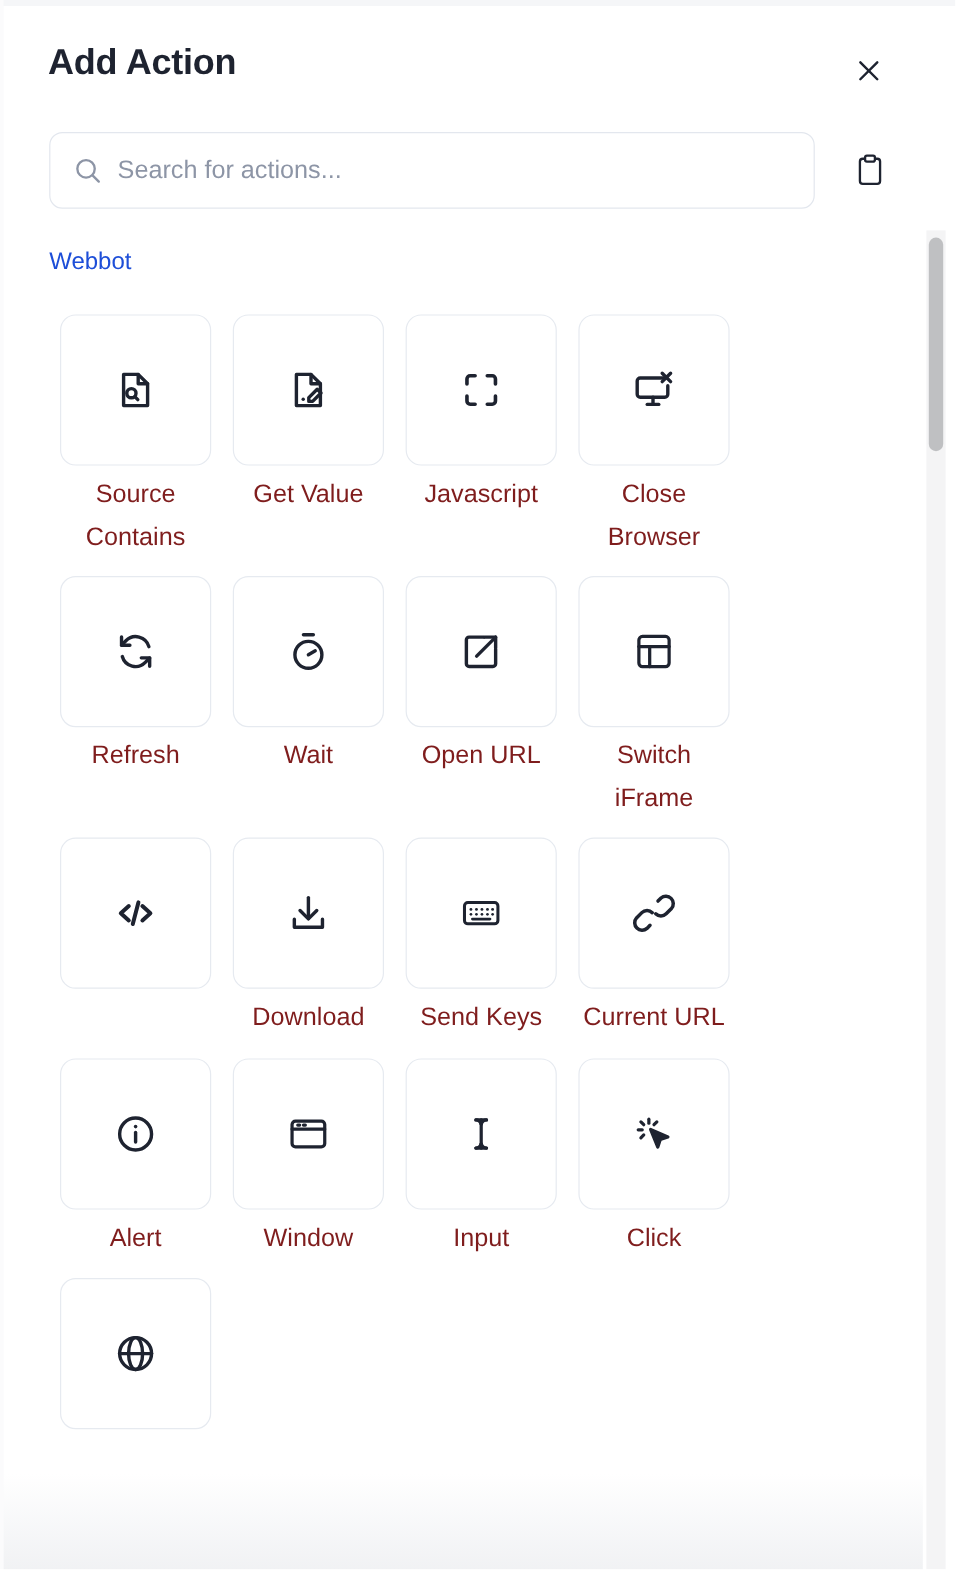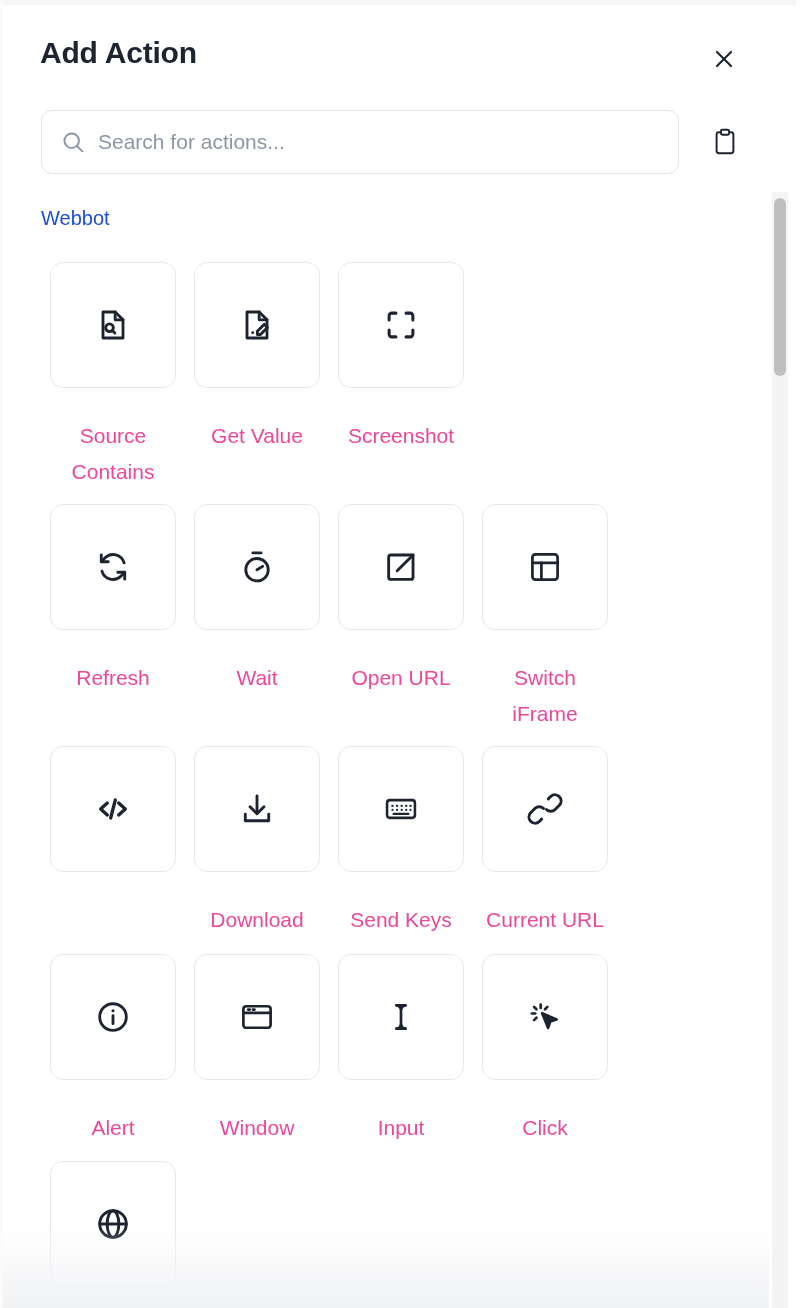--- a/index.html
+++ b/index.html
@@ -171,25 +171,25 @@
     background: #ffffff;
     display: flex;
     align-items: center;
     justify-content: center;
     cursor: pointer;
   }
   .tile svg {
     display: block;
   }
   .tile-label {
-    margin-top: 30px;
+    margin-top: 6px;
     width: 128px;
     text-align: center;
     font-size: 21px;
-    color: #ec4899;
+    color: #7f1d1d;
     line-height: 1.72;
     word-wrap: break-word;
     overflow-wrap: break-word;
   }
   .row-gap {
     height: 14px;
   }
   .row-gap-tall {
     height: 15px;
   }
@@ -311,23 +311,37 @@
           <div class="tile">
             <span>
               <svg width="38" height="38" viewBox="0 0 24 24" fill="none" stroke="#1e2330" stroke-width="1.9" stroke-linecap="round" stroke-linejoin="round">
                 <path d="M4.5 8.8V6.2a1.7 1.7 0 0 1 1.7-1.7h2.6"></path>
                 <path d="M15.2 4.5h2.6a1.7 1.7 0 0 1 1.7 1.7v2.6"></path>
                 <path d="M19.5 15.2v2.6a1.7 1.7 0 0 1-1.7 1.7h-2.6"></path>
                 <path d="M8.8 19.5H6.2a1.7 1.7 0 0 1-1.7-1.7v-2.6"></path>
               </svg>
             </span>
           </div>
-          <div class="tile-label">Screenshot</div>
-        </div>
-
+          <div class="tile-label">Javascript</div>
+        </div>
+
+        <div class="tile-cell">
+          <div class="tile">
+            <span>
+              <svg width="40" height="40" viewBox="0 0 24 24" fill="none" stroke="#1e2330" stroke-width="1.7" stroke-linecap="round" stroke-linejoin="round">
+                <path d="M17.6 6H5.1a1.5 1.5 0 0 0-1.5 1.5v6.6a1.5 1.5 0 0 0 1.5 1.5h12.3a1.5 1.5 0 0 0 1.5-1.5V9.9"></path>
+                <line x1="8.6" y1="19.2" x2="14.4" y2="19.2"></line>
+                <line x1="11.5" y1="15.6" x2="11.5" y2="19.2"></line>
+                <line x1="16.1" y1="3.6" x2="20.3" y2="7.8"></line>
+                <line x1="20.3" y1="3.6" x2="16.1" y2="7.8"></line>
+              </svg>
+            </span>
+          </div>
+          <div class="tile-label">Close Browser</div>
+        </div>
       </div>
 
       <div class="row-gap"></div>
 
       <div class="grid-row">
 
         <div class="tile-cell">
           <div class="tile">
             <span>
               <svg width="38" height="38" viewBox="0 0 24 24" fill="none" stroke="#1e2330" stroke-width="1.8" stroke-linecap="round" stroke-linejoin="round">

